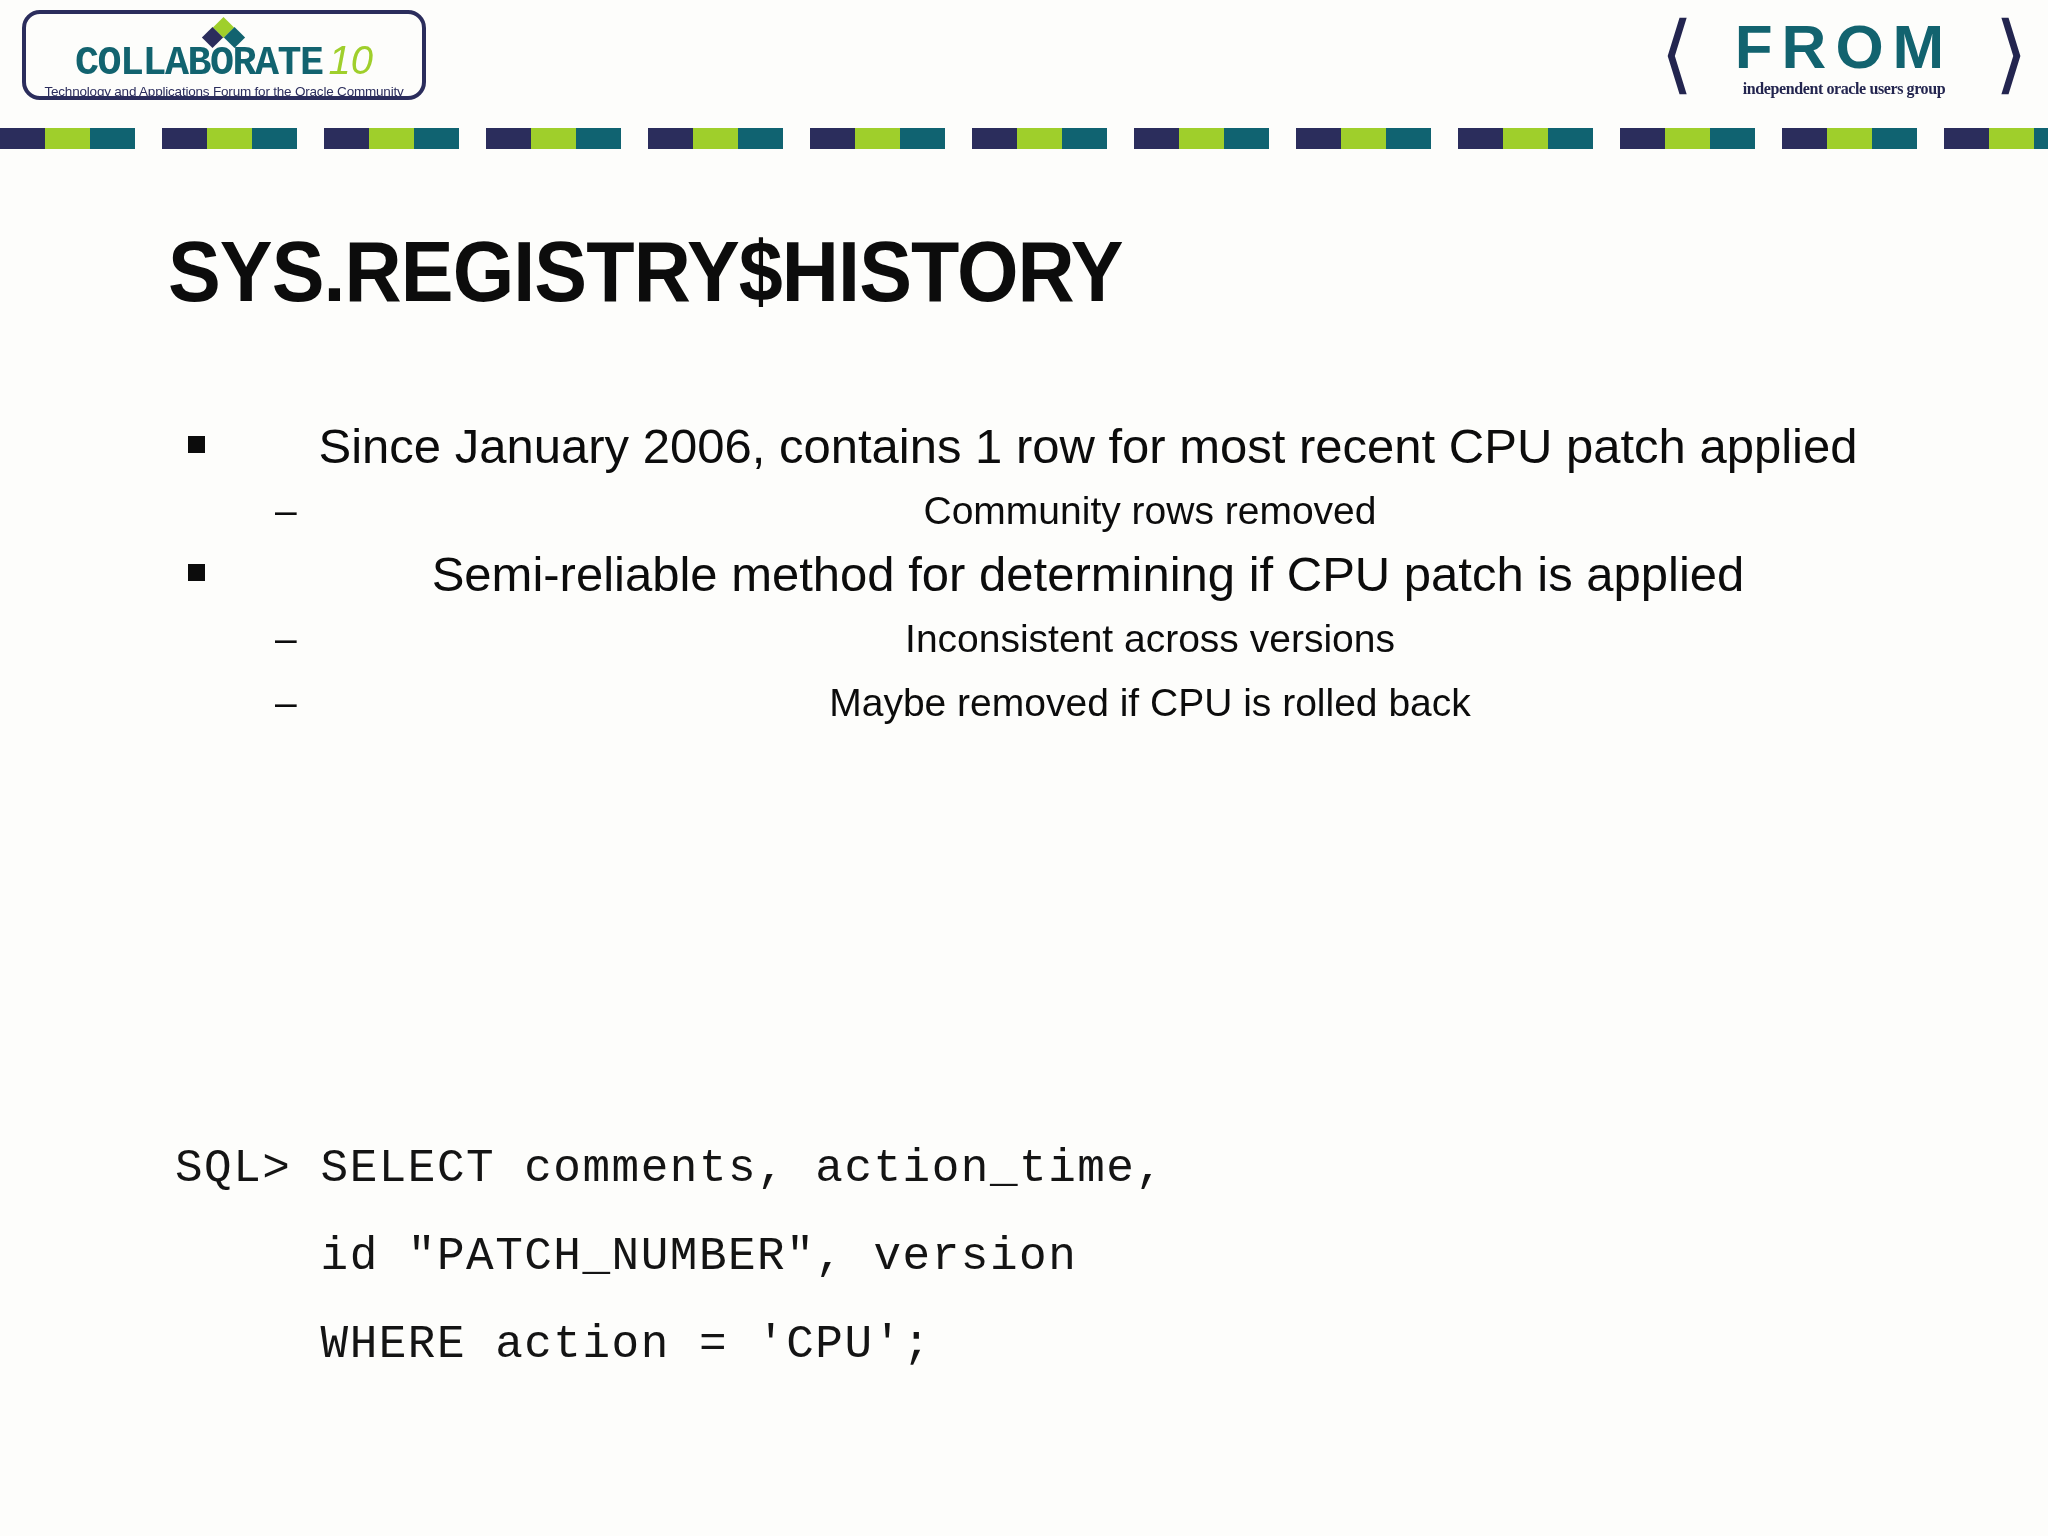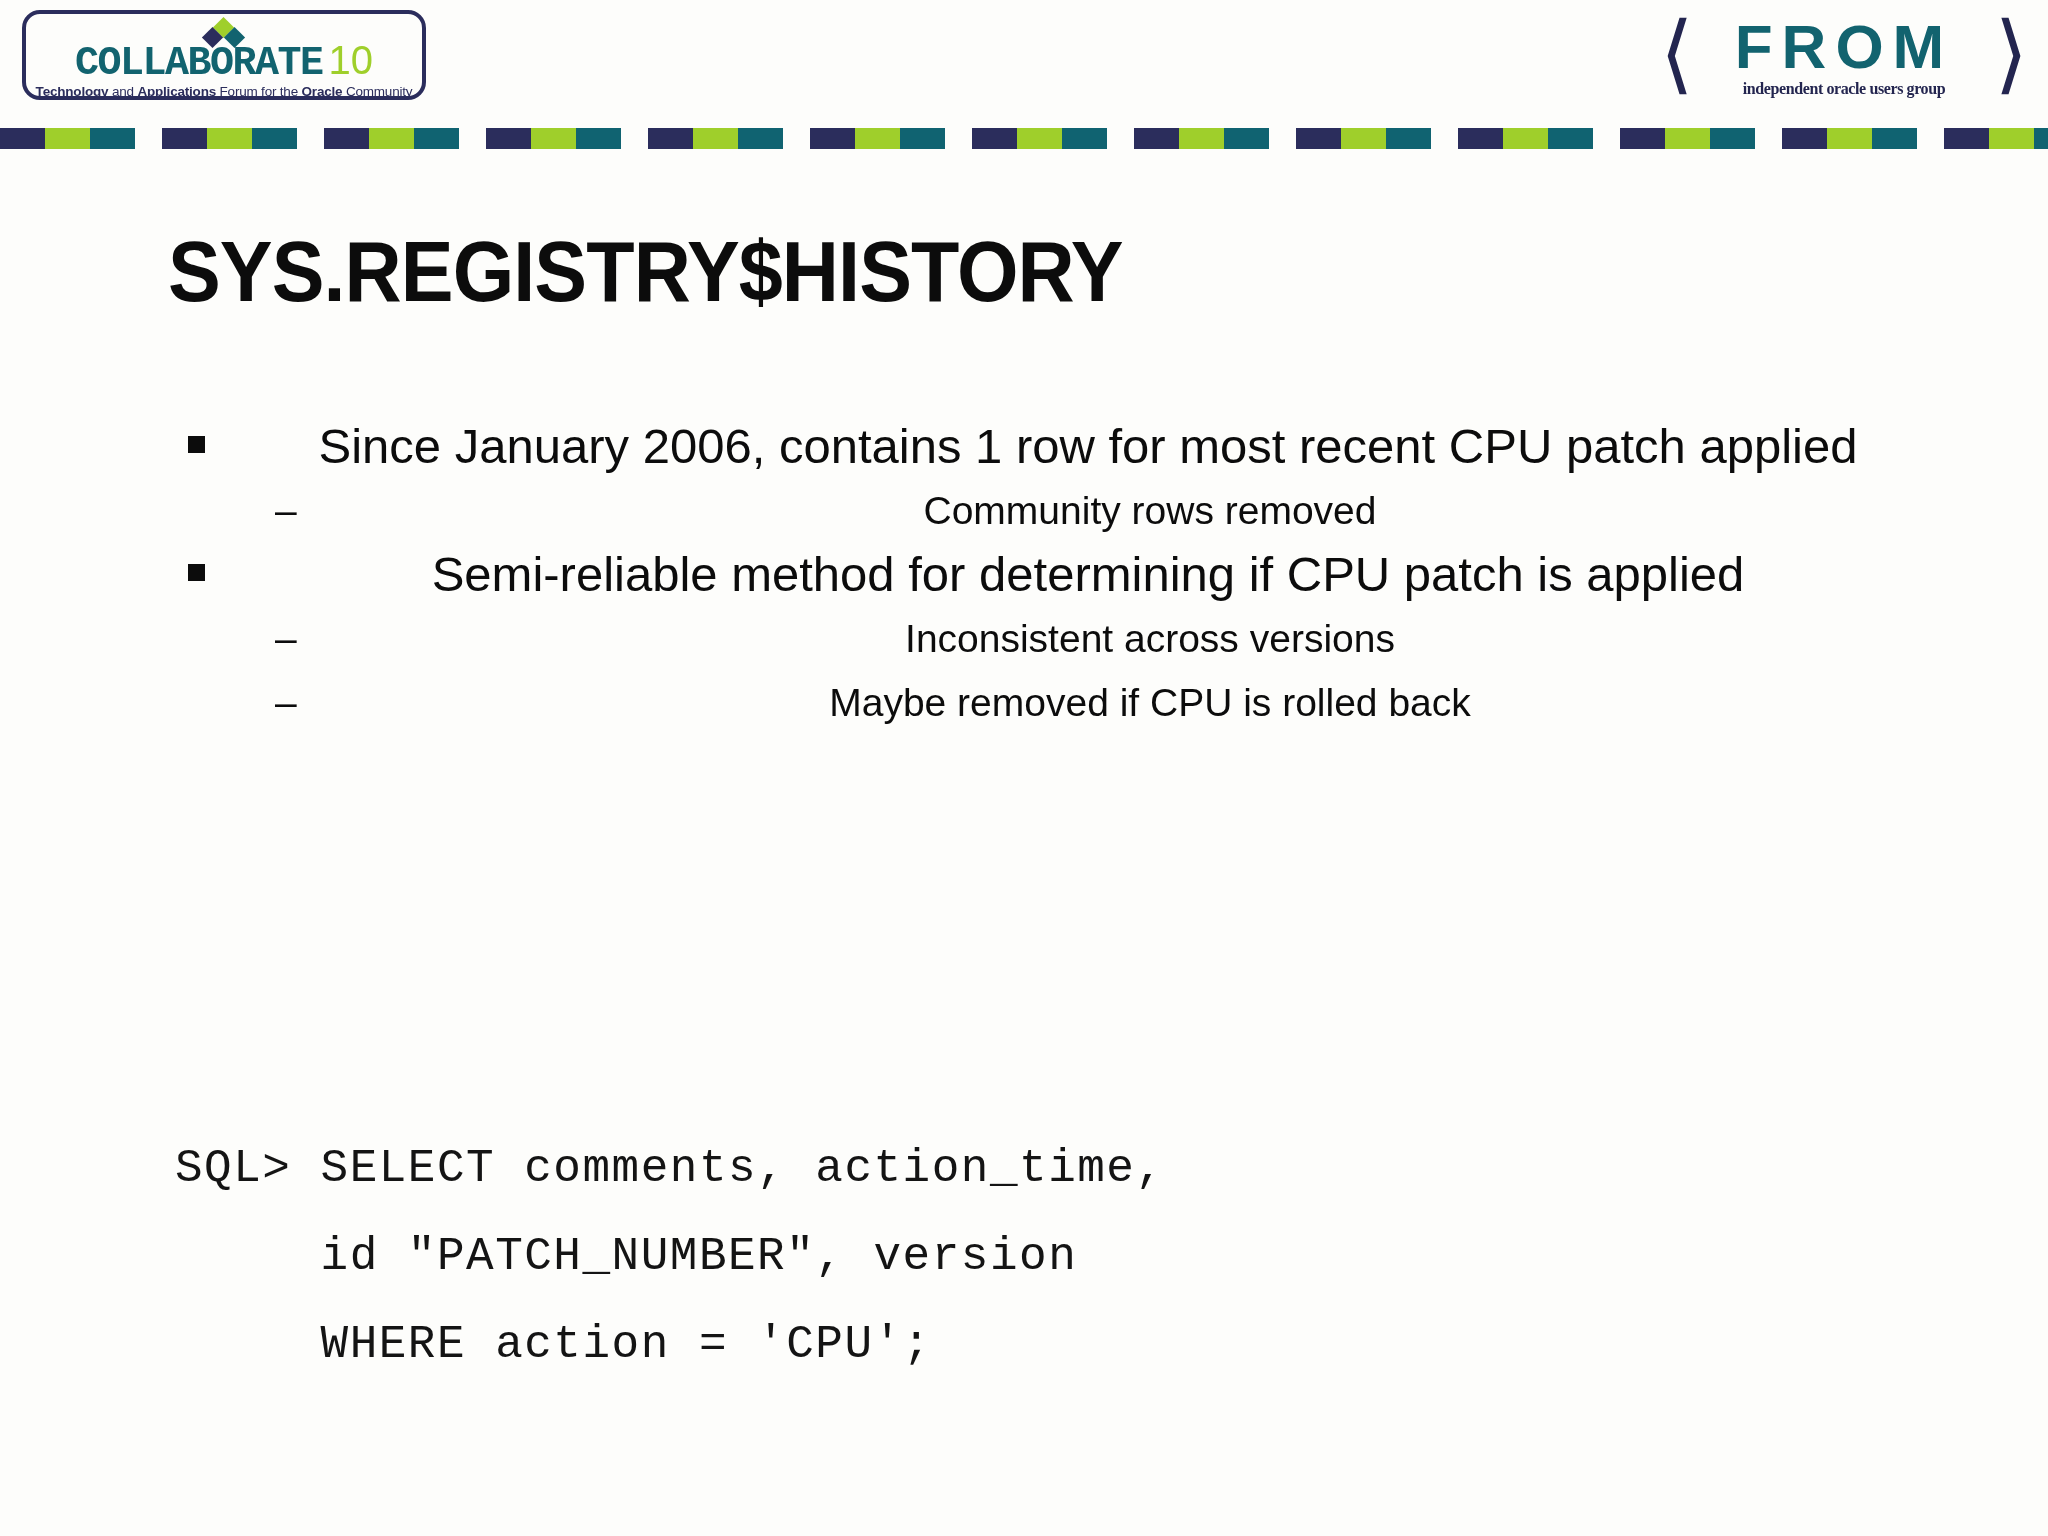--- a/index.html
+++ b/index.html
@@ -68,32 +68,33 @@
     font-size: 40px;
     letter-spacing: -1.5px;
     color: #12636f;
   }
   .collab-ten {
     font-family: "Liberation Sans", sans-serif;
     font-weight: normal;
     font-size: 40px;
     color: #9fcf2b;
     margin-left: 6px;
+    font-style: italic;
   }
   .collab-tagline {
     position: absolute;
     top: 70px;
     left: 0; right: 0;
     text-align: center;
     white-space: nowrap;
     font-size: 13.5px;
     color: #2b2d5c;
     letter-spacing: -0.2px;
   }
-  .collab-tagline b { font-weight: bold; }
+  .collab-tagline b { font-weight: normal; }
 
   
   .ioug-logo {
     position: absolute;
     right: 20px;
     top: 8px;
     width: 368px;
     height: 96px;
   }
   .ioug-bracket {

